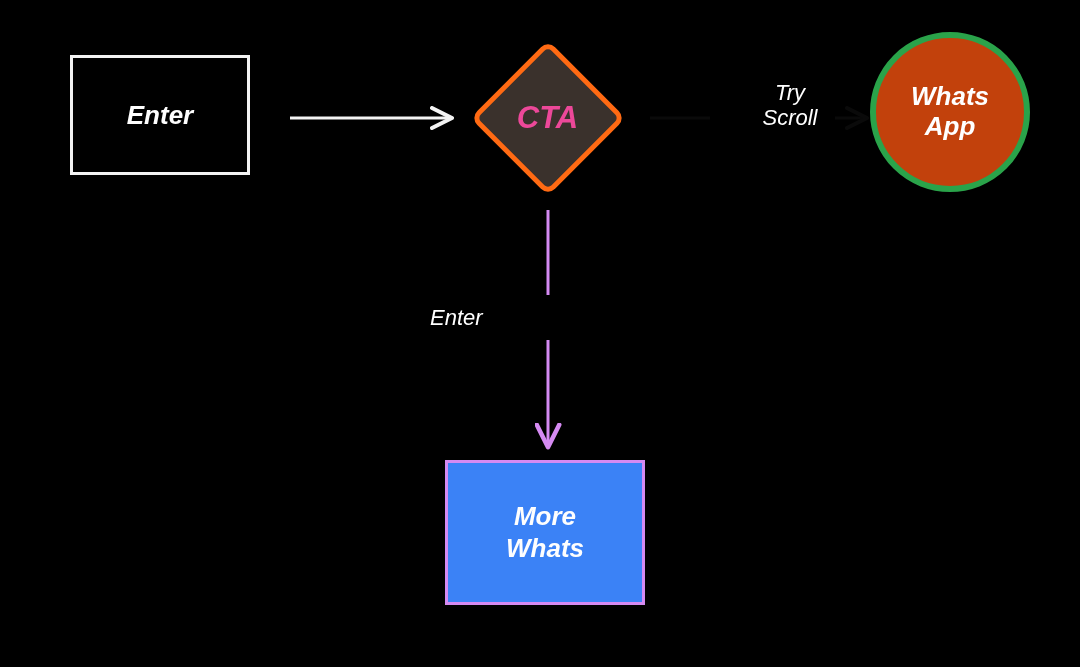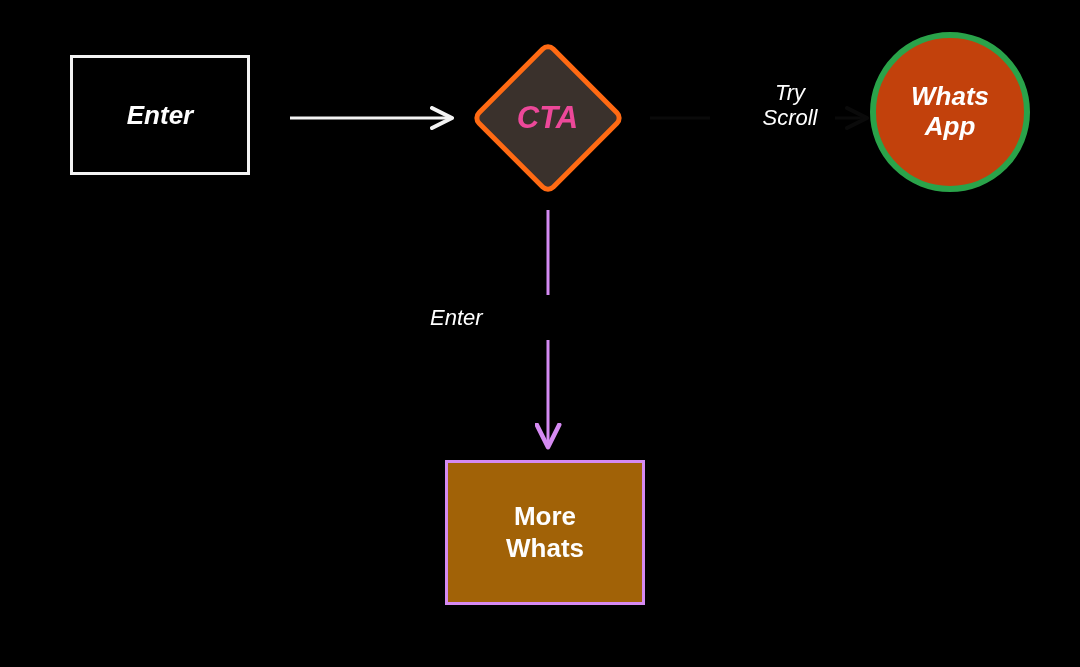--- a/index.html
+++ b/index.html
@@ -85,29 +85,30 @@
   }
 
   
   .moreinfo-box {
     position: absolute;
     left: 445px;
     top: 460px;
     width: 200px;
     height: 145px;
     border: 3px solid #d58af2;
-    background: #a16207;
+    background: #3b82f6;
     display: flex;
     align-items: center;
     justify-content: center;
     color: #fefefe;
     font-weight: 700;
     font-size: 26px;
     text-align: center;
     line-height: 1.2;
+    font-style: italic;
   }
 
   
   .edge-label {
     position: absolute;
     color: #ffffff;
     font-weight: 400;
     font-size: 22px;
     text-align: center;
     line-height: 1.15;

